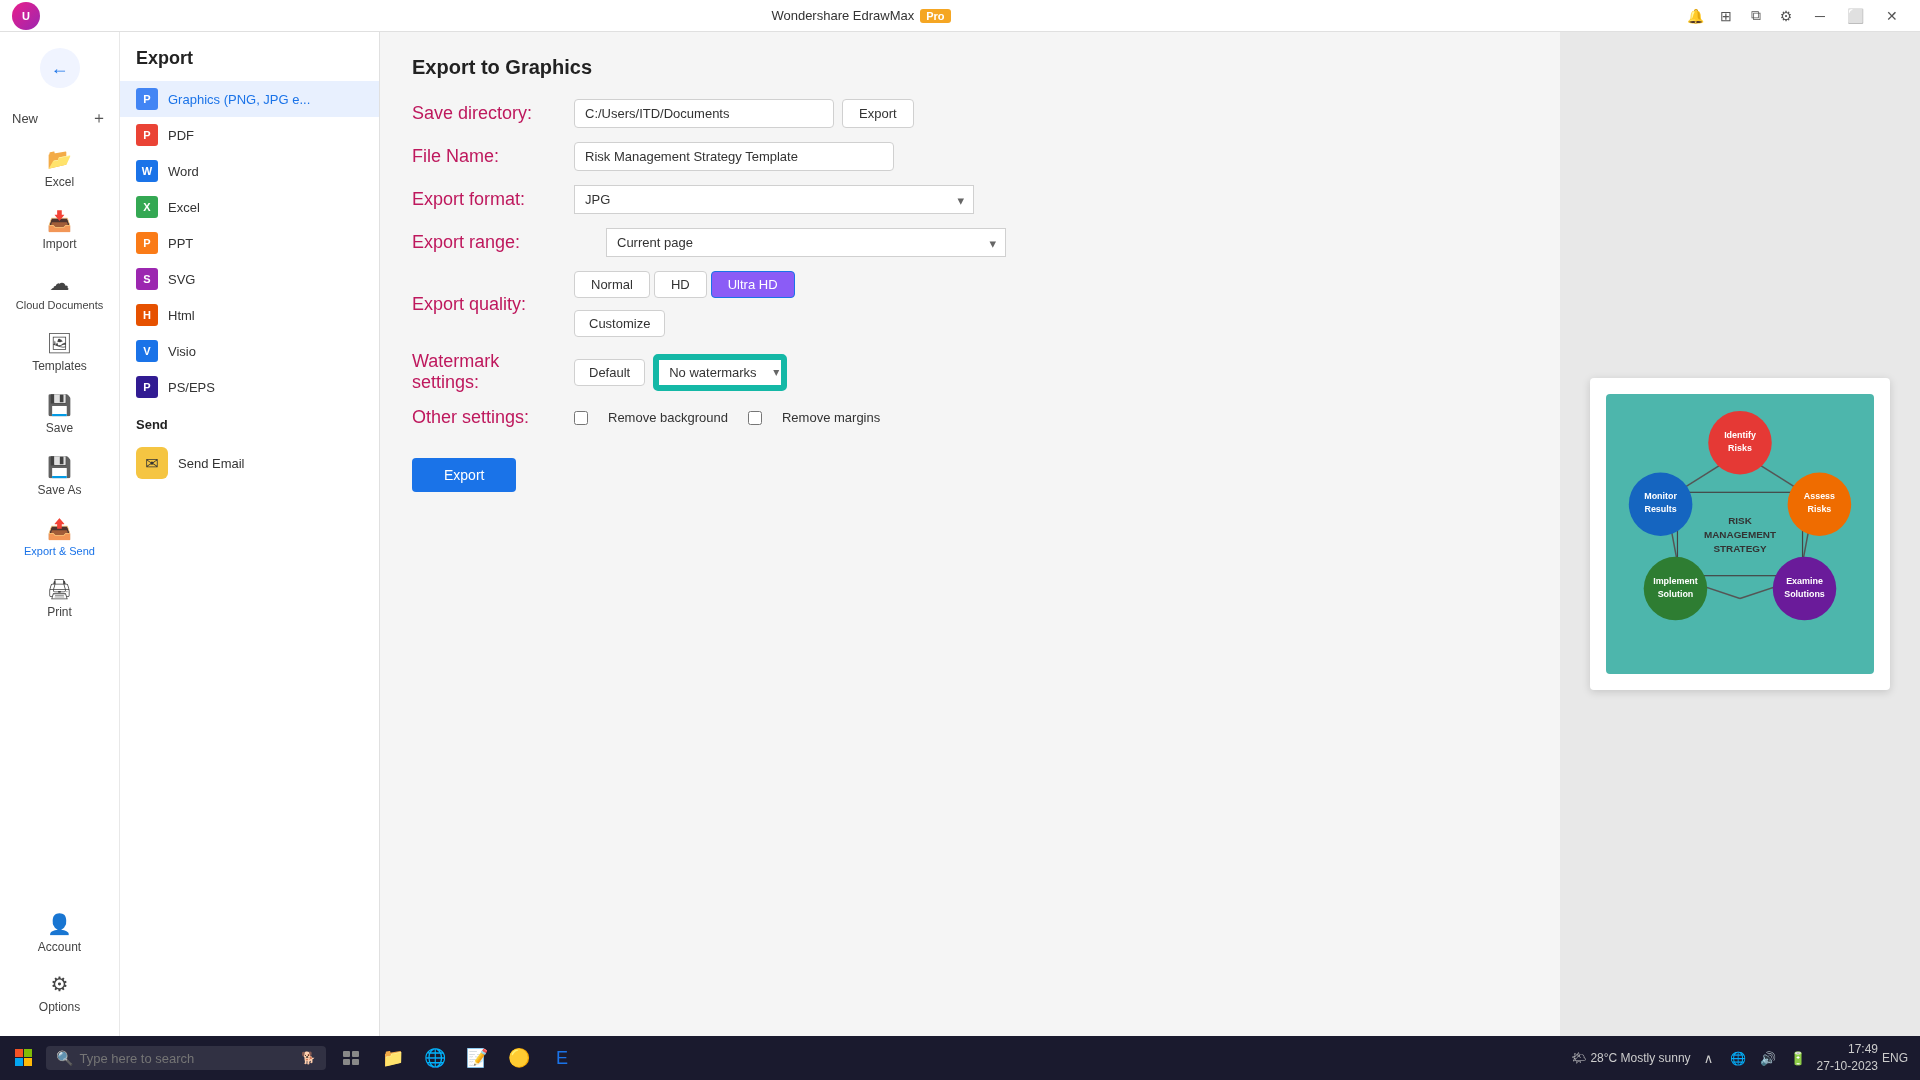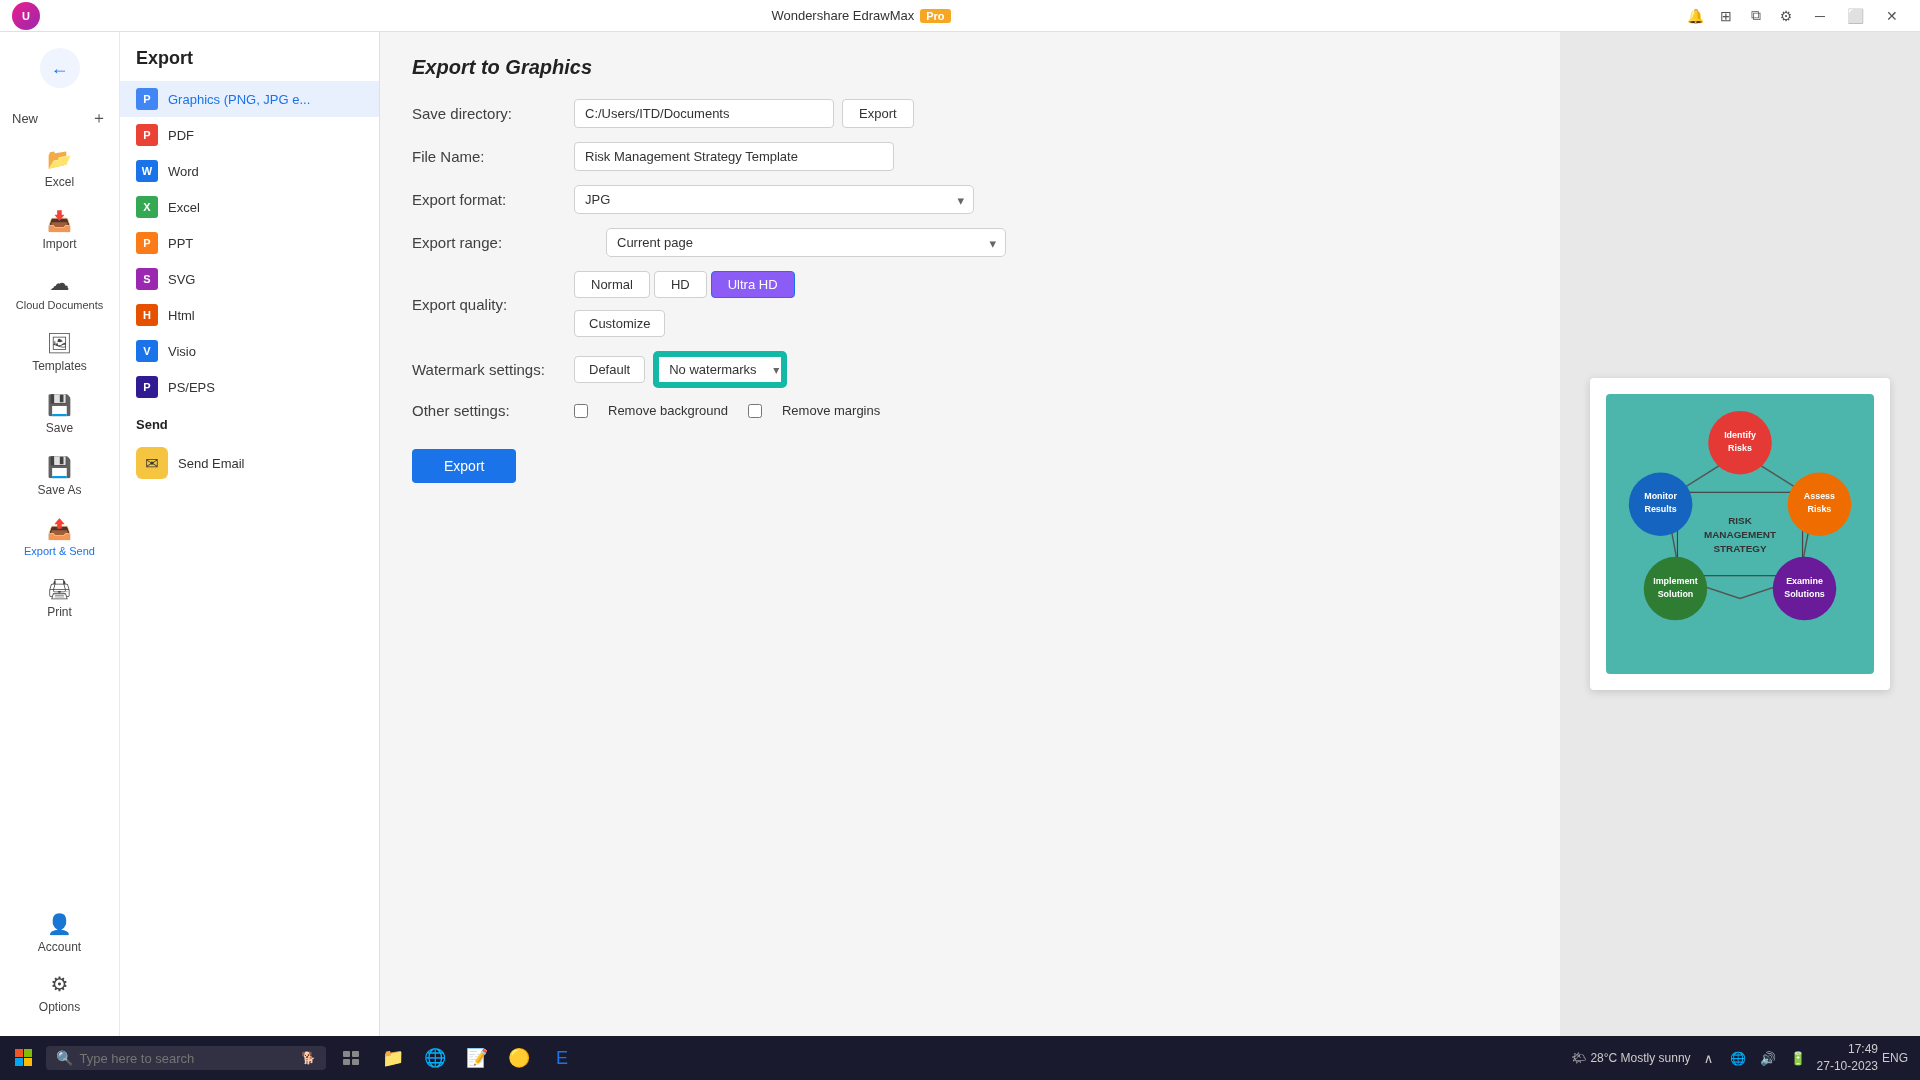--- a/index.html
+++ b/index.html
@@ -79,29 +79,29 @@
     .export-item .file-icon { width: 22px; height: 22px; border-radius: 3px; display: flex; align-items: center; justify-content: center; font-size: 11px; font-weight: bold; color: #fff; flex-shrink: 0; }
     .icon-png { background: #4285f4; }
     .icon-pdf { background: #ea4335; }
     .icon-word { background: #1a73e8; }
     .icon-excel { background: #34a853; }
     .icon-ppt { background: #fa7b17; }
     .icon-svg { background: #9c27b0; }
     .icon-html { background: #e65100; }
     .icon-visio { background: #1a73e8; }
     .icon-ps { background: #311b92; }
-    .content-title { font-size: 20px; font-weight: 600; color: #222; margin-bottom: 20px; font-style: italic; }
+    .content-title { font-size: 20px; font-weight: 600; color: #222; margin-bottom: 20px; }
 
     .form-row {
       display: flex;
       align-items: center;
       margin-bottom: 14px;
       gap: 12px;
     }
-    .form-label { width: 150px; font-size: 15px; color: #404040; flex-shrink: 0; }
+    .form-label { width: 150px; font-size: 18px; color: #be185d; flex-shrink: 0; }
     .form-control { flex: 1; max-width: 400px; }
     .text-input {
       width: 100%;
       padding: 6px 10px;
       border: 1px solid #d0d0d0;
       border-radius: 4px;
       font-size: 13px;
       color: #333;
       background: #fff;
       outline: none;
@@ -112,21 +112,21 @@
       border: 1px solid #d0d0d0;
       border-radius: 4px;
       cursor: pointer;
       font-size: 13px;
       color: #333;
     }
     .select-input {
       width: 100%;
       padding: 6px 10px;
       border: 1px solid #d0d0d0;
-      border-radius: 5px;
+      border-radius: 0;
       font-size: 13px;
       color: #333;
       background: #fff;
       outline: none;
       appearance: none;
       cursor: pointer;
     }
     .select-wrapper { position: relative; flex: 1; max-width: 400px; }
     .select-wrapper::after { content: '▾'; position: absolute; right: 10px; top: 50%; transform: translateY(-50%); pointer-events: none; color: #666; }
 

